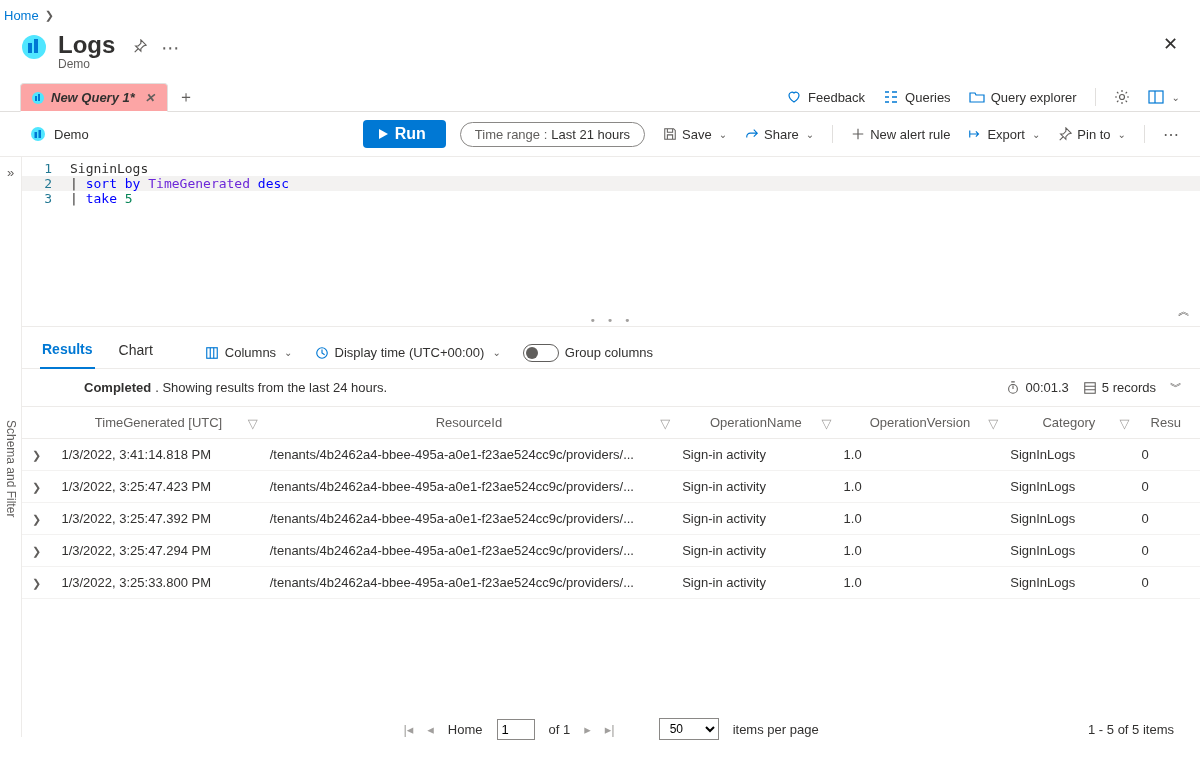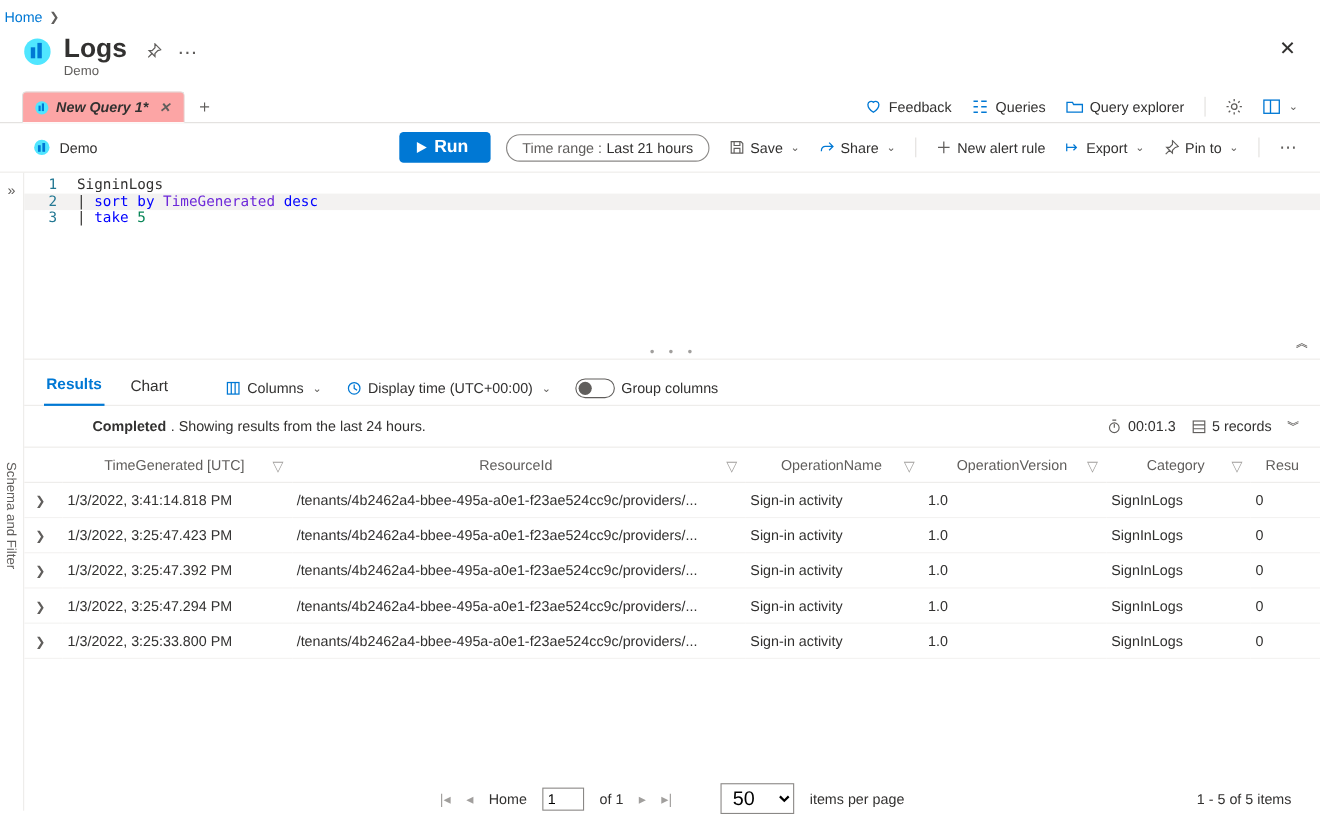--- a/index.html
+++ b/index.html
@@ -86,21 +86,21 @@
   table.grid td { border-bottom: 1px solid #f3f2f1; }
   .expander { color: #605e5c; font-size: 11px; cursor: pointer; }
   col.c-exp { width: 34px; } col.c-time { width: 200px; } col.c-res { width: 396px; }
   col.c-op { width: 155px; } col.c-ver { width: 160px; } col.c-cat { width: 126px; } col.c-last { width: 60px; }
 
   
   .pager { position: absolute; bottom: 10px; left: 22px; right: 0; display: flex; align-items: center; justify-content: center; gap: 10px; padding: 10px 20px; font-size: 13px; color: #323130; }
   .pager .pg-ctrl { display: flex; align-items: center; gap: 14px; }
   .pager .nav { color: #a19f9d; cursor: pointer; font-size: 13px; }
   .pager input { width: 38px; border: 1px solid #8a8886; padding: 2px 4px; text-align: left; font-size: 13px; }
-  .pager select { border: 1px solid #8a8886; padding: 2px 18px 2px 6px; font-size: 18px; background: #fff; }
+  .pager select { border: 1px solid #8a8886; padding: 2px 18px 2px 6px; font-size: 12px; background: #fff; }
   .pager .summary { position: absolute; right: 26px; margin-left: 45px; }
 
   svg { display: block; }
 </style>
 </head>
 <body>
 
 <div class="breadcrumb">
   <a href="#">Home</a>
   <span class="sep">❯</span>

